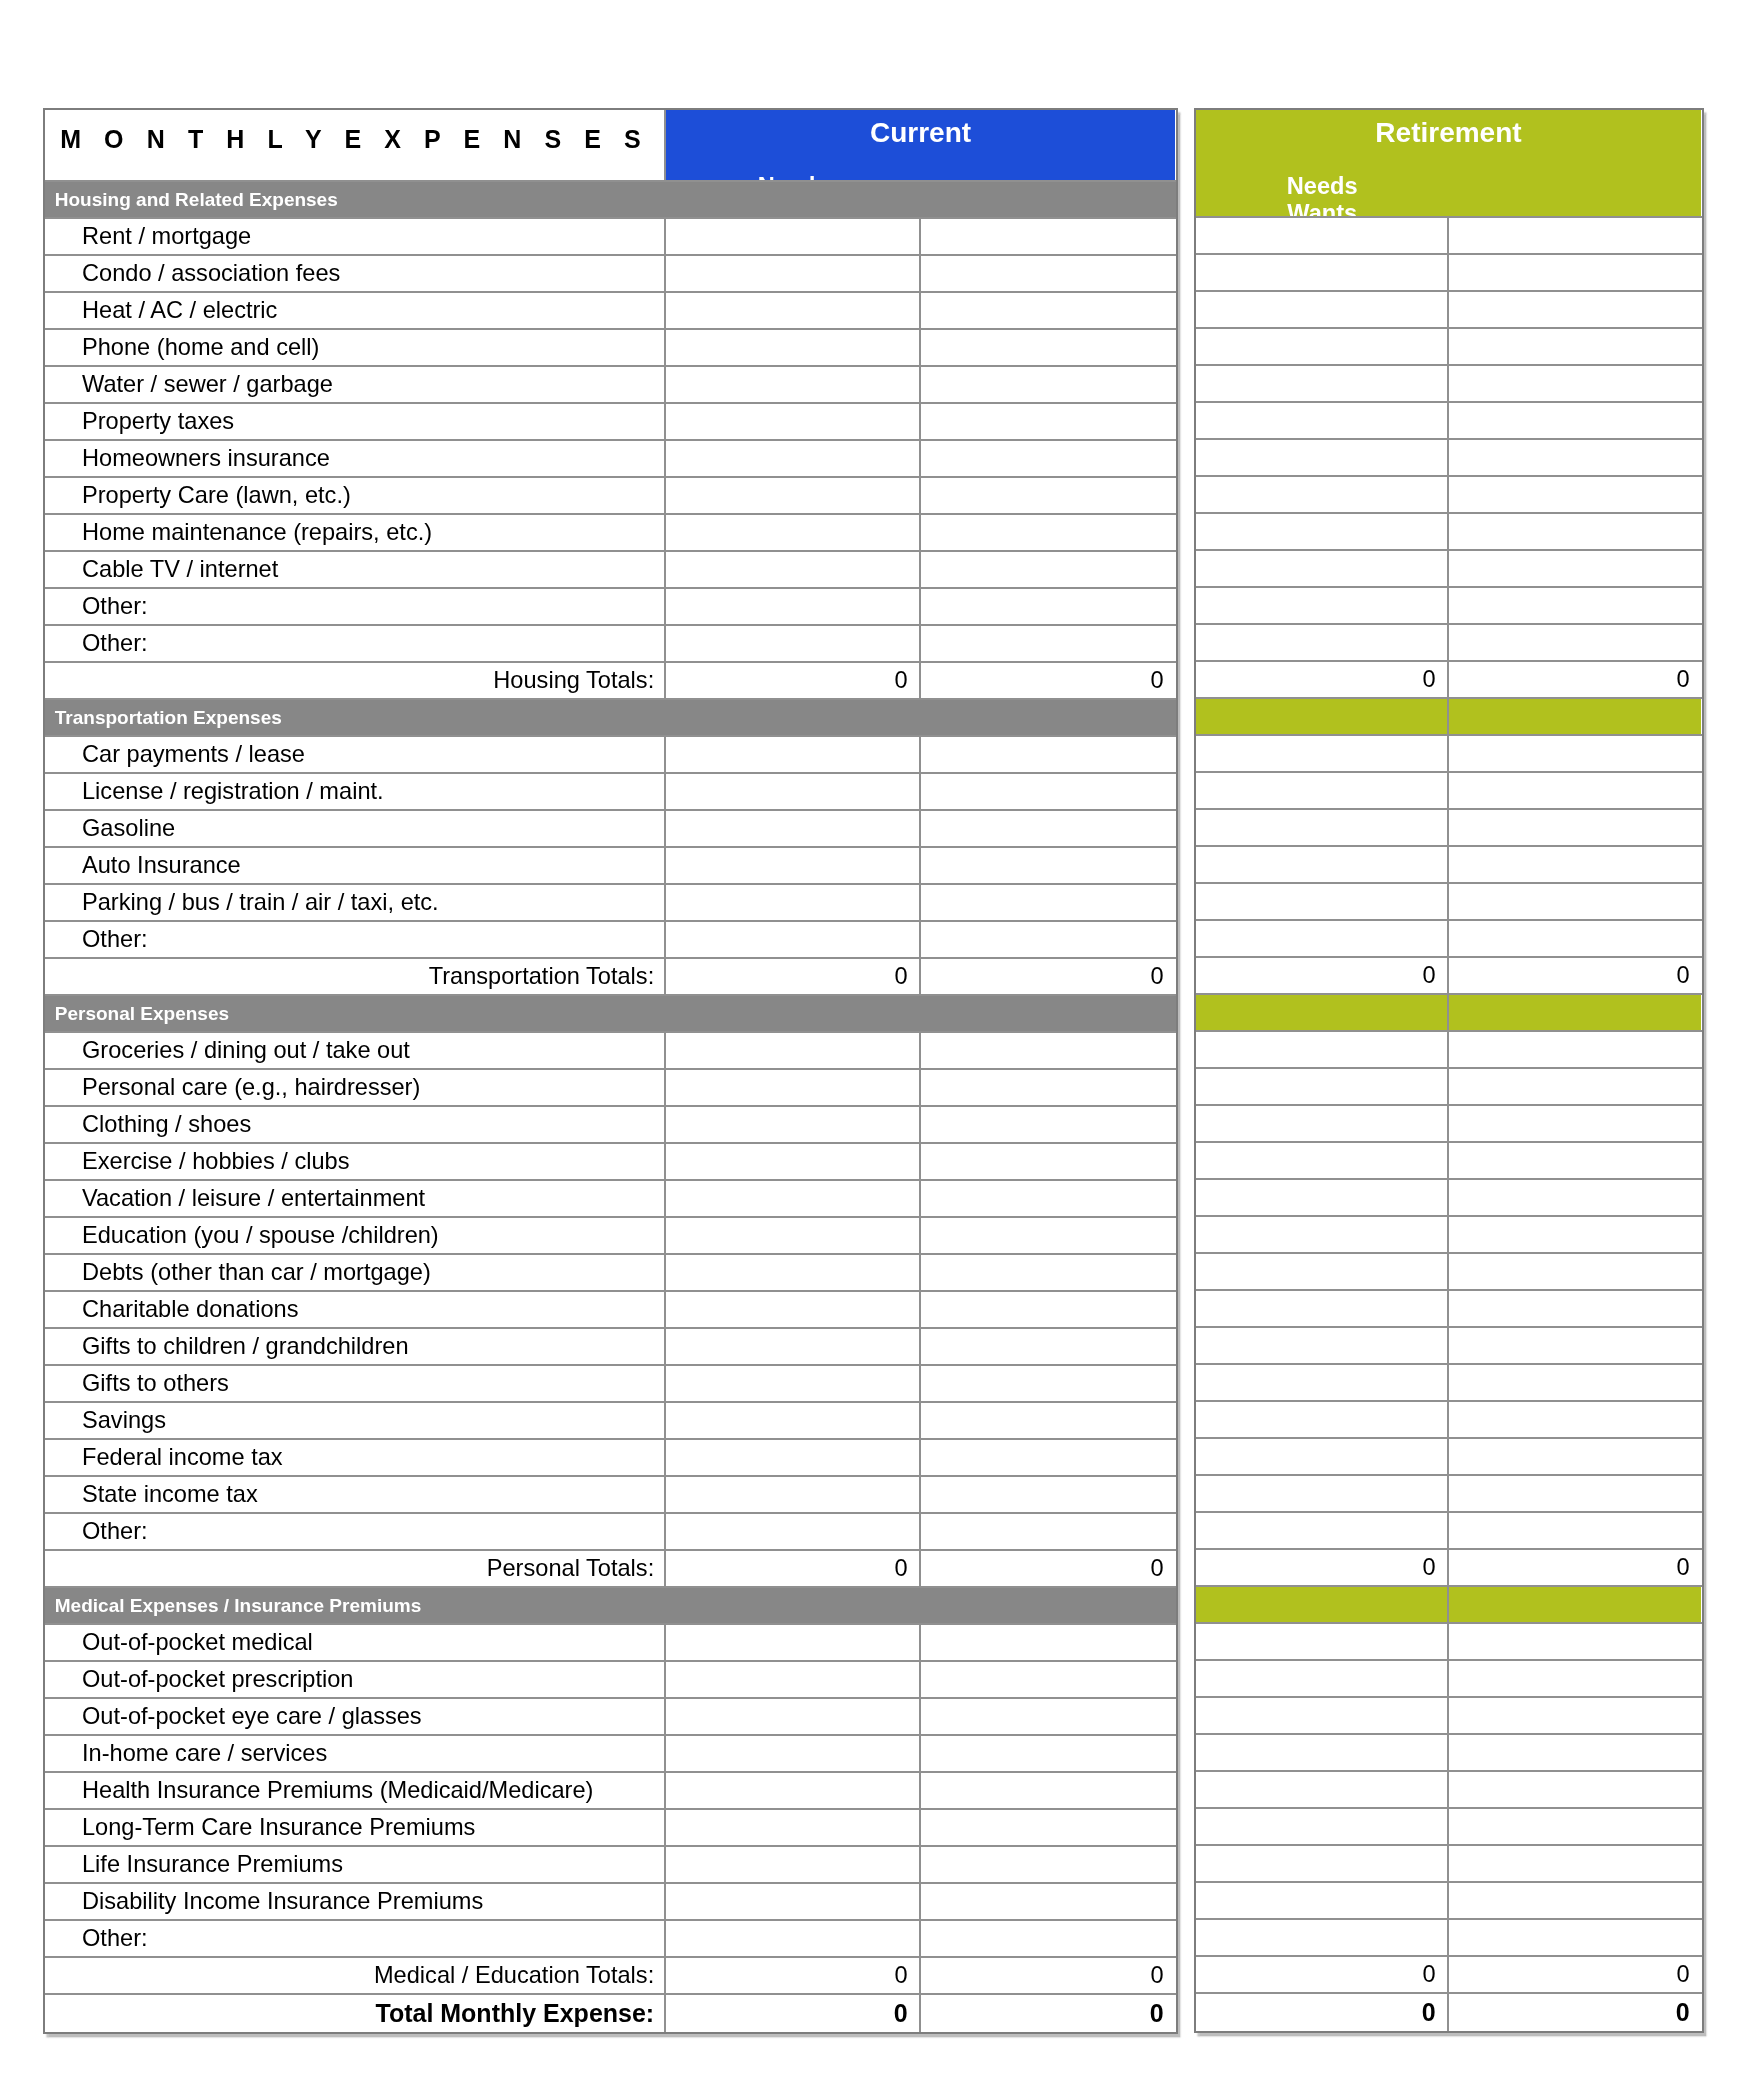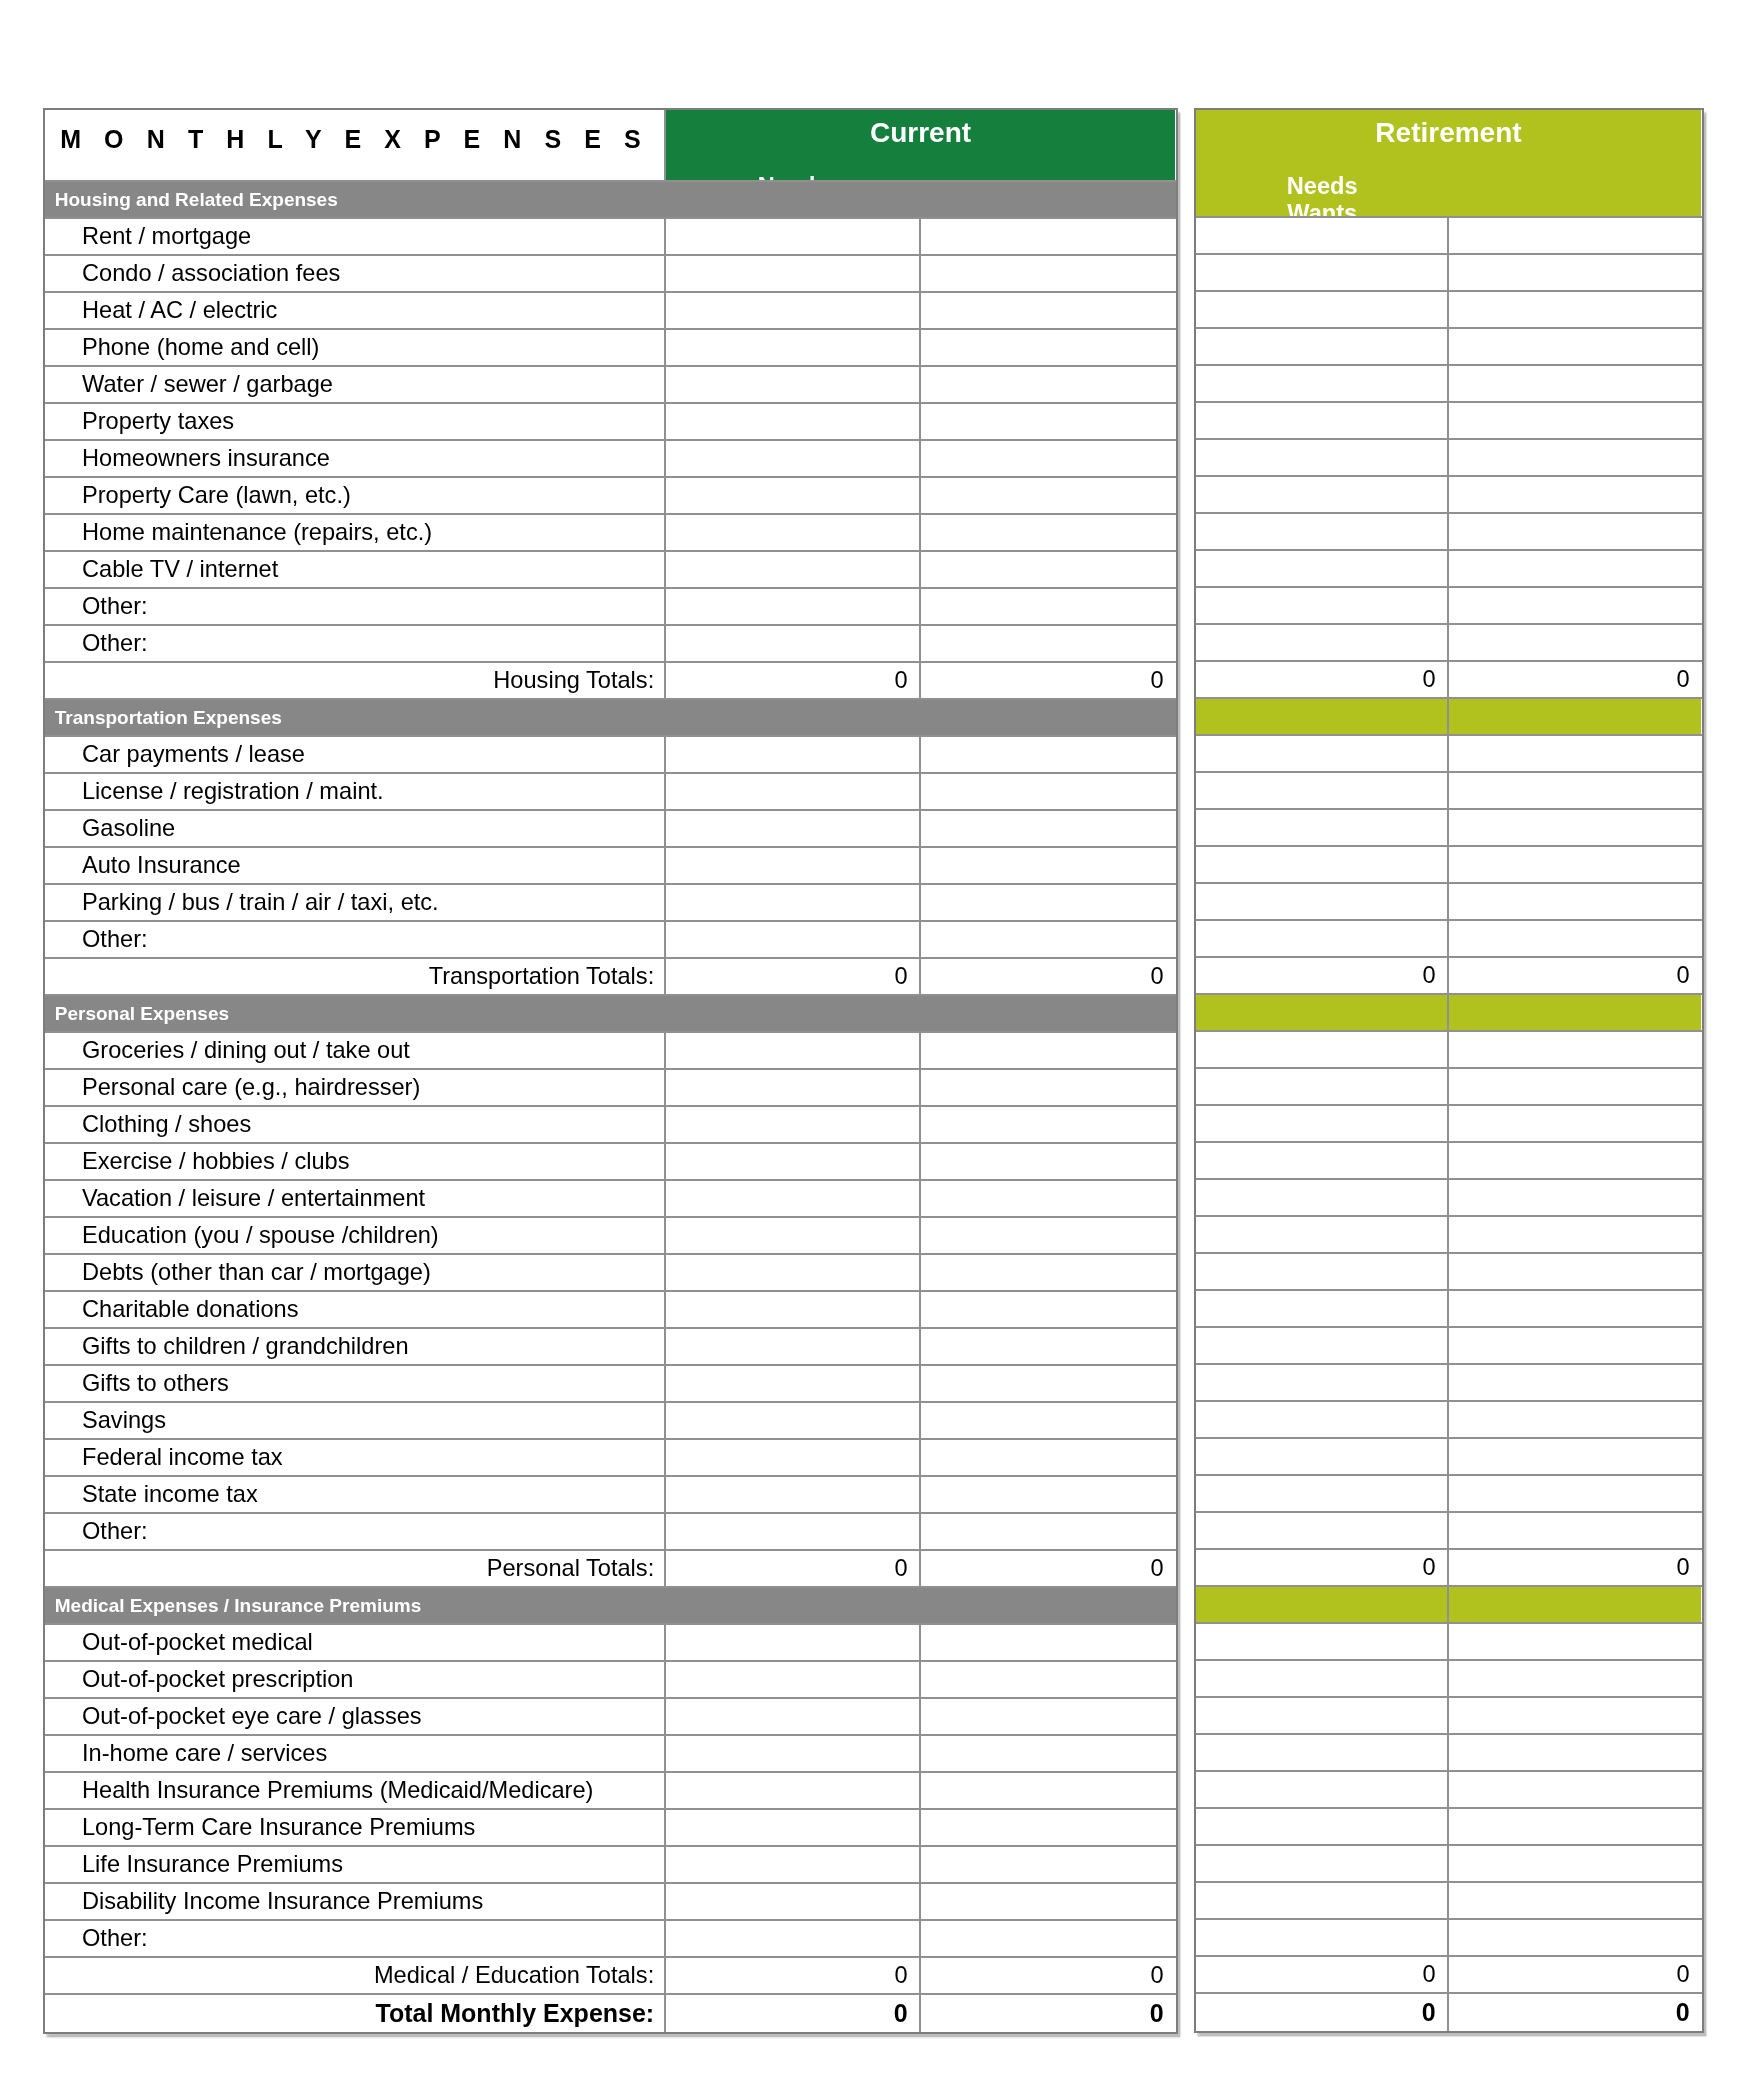--- a/index.html
+++ b/index.html
@@ -29,21 +29,21 @@
 
   .cell{box-sizing:border-box;border-right:2.4px solid var(--bc);display:flex;align-items:center;overflow:hidden;white-space:nowrap;}
   .cell.nr{border-right:none;}
 
   
   .row.header{height:72px;}
   .title-cell{
     width:621px;background:#fff;justify-content:center;align-items:flex-start;
     padding-top:14.7px;font-weight:bold;font-size:25px;letter-spacing:8.1px;
   }
-  .group-cell{width:509px;background:#15803d;display:block;border-right:none;}
+  .group-cell{width:509px;background:#1d4ed8;display:block;border-right:none;}
   .group-title{text-align:center;color:#fff;font-weight:bold;font-size:28px;margin-top:7.3px;}
   .subrow{display:flex;margin-top:24px;flex-direction:column;}
   .subcell{width:50%;text-align:center;color:#fff;font-weight:bold;font-size:23.6px;}
 
   
   .row.header-green{height:108px;}
   .green-cell{width:505px;background:#b1c11e;display:block;border-right:none;}
 
   
   .row.bar{background:#878787;color:#fff;font-weight:bold;font-size:19px;align-items:center;padding-left:9.8px;}

